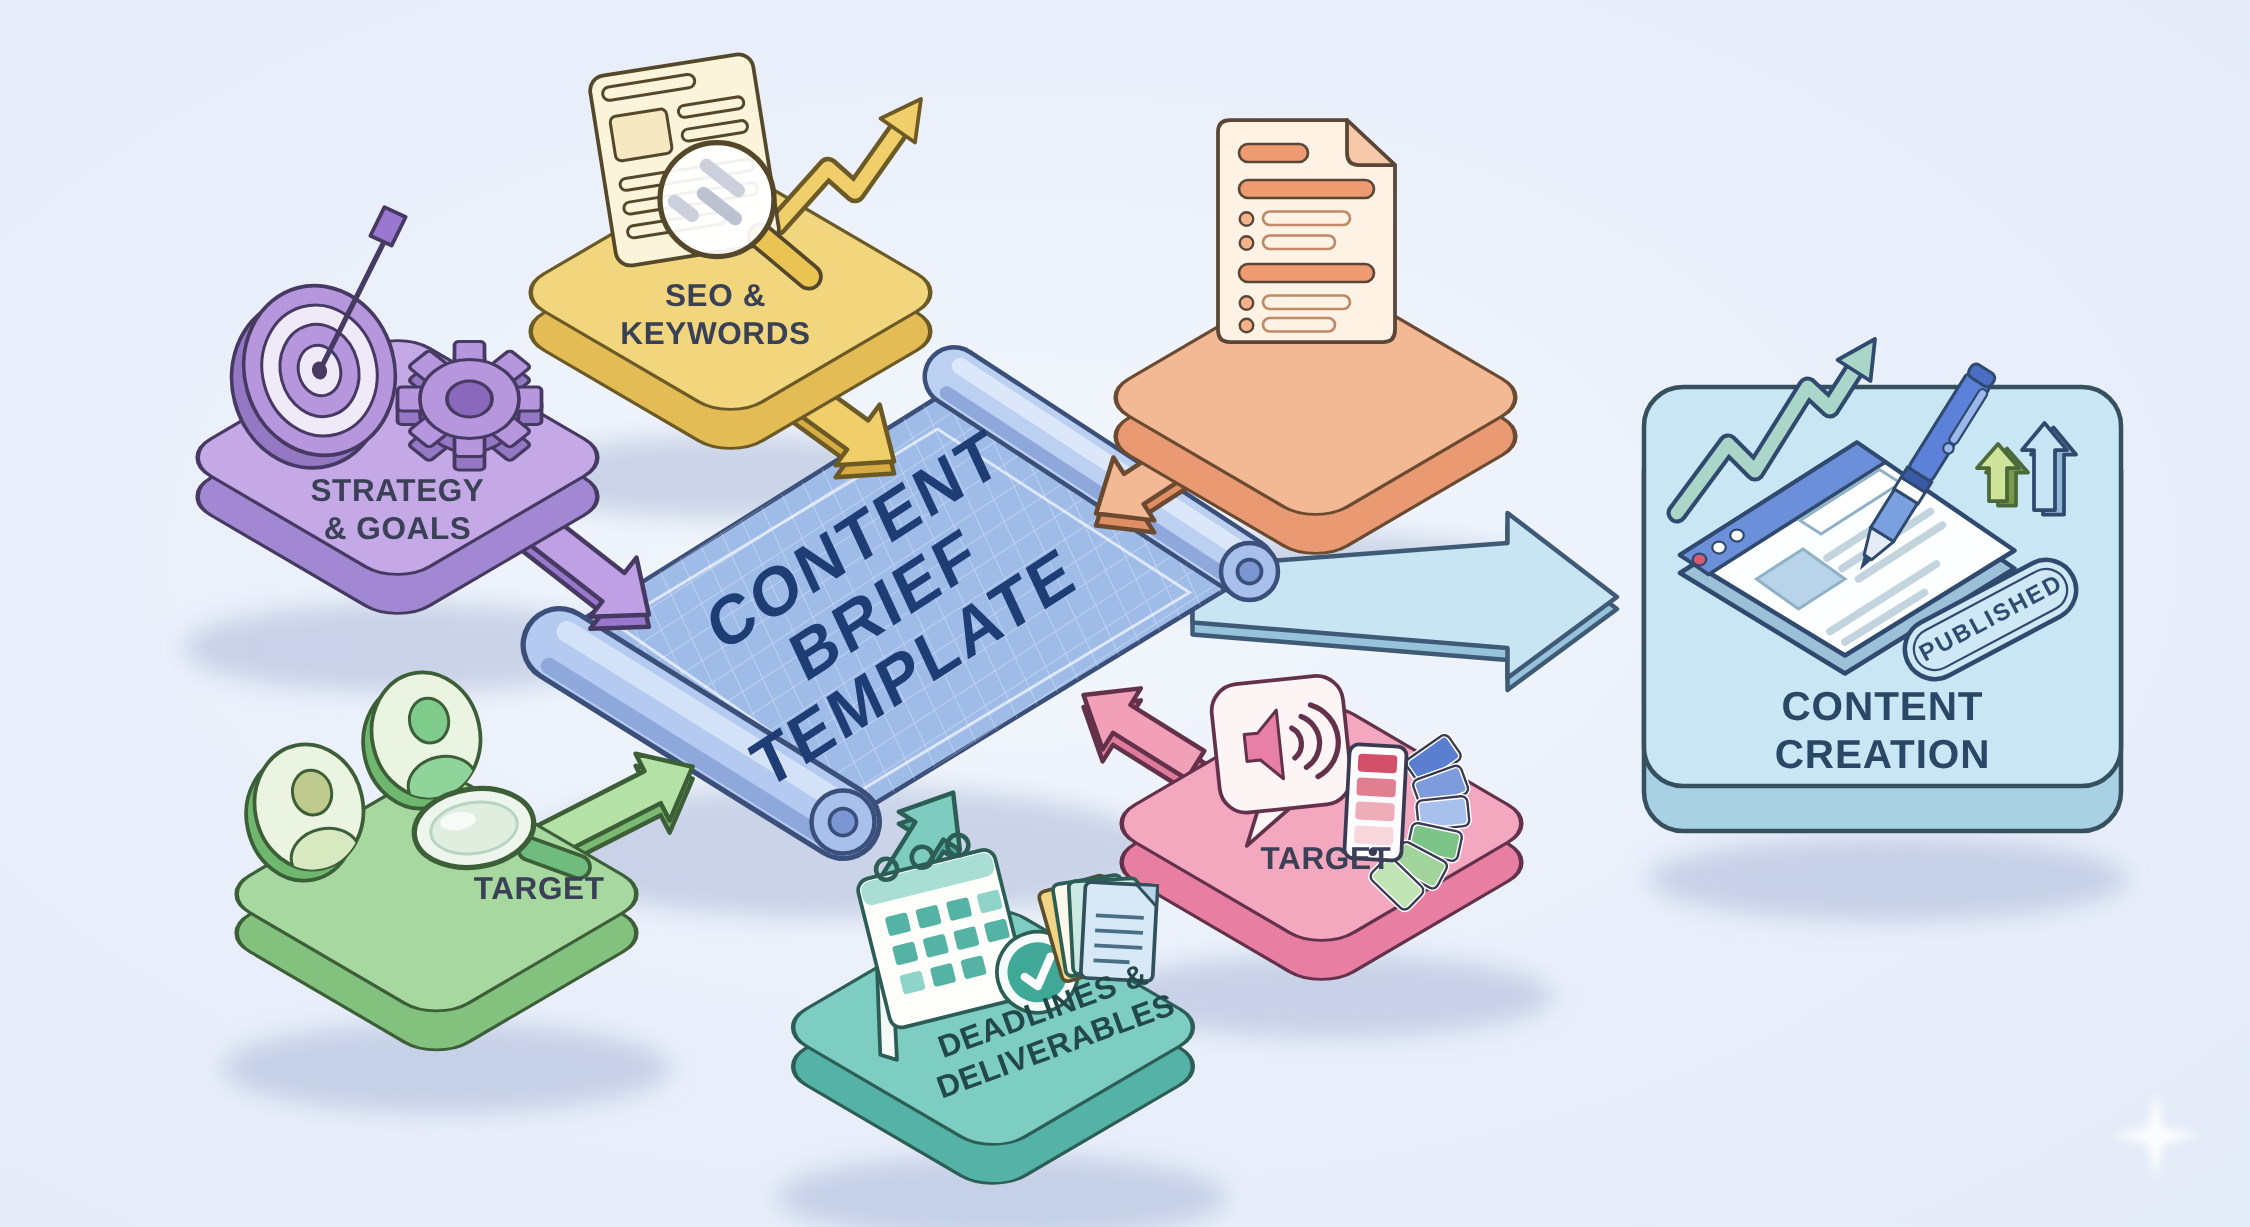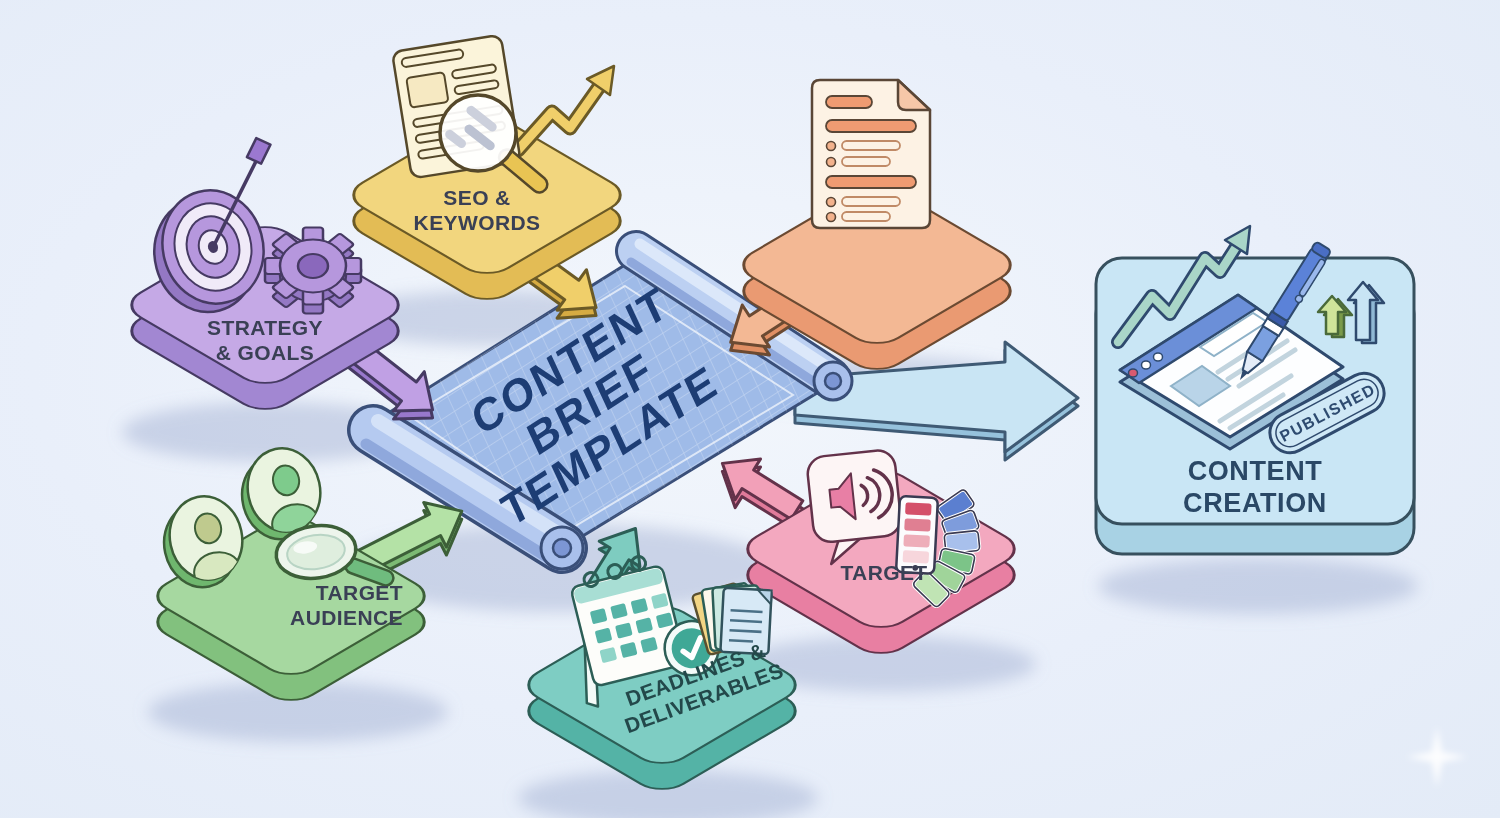--- a/index.html
+++ b/index.html
@@ -430,21 +430,20 @@
 </div>
 
 <div class="lbl" style="left:145px;top:316px;width:240px;">
   <div>STRATEGY</div>
   <div>&amp; GOALS</div>
 </div>
 
 
 <div class="lbl" style="left:163px;top:581px;width:240px;text-align:right;">
   <div>TARGET</div>
-  <div>AUDIENCE</div>
 </div>
 
 <div class="lbl" style="left:580px;top:662px;width:240px;transform:rotate(-20deg);color:#23484a;">
   <div>DEADLINES &amp;</div>
   <div>DELIVERABLES</div>
 </div>
 
 <div class="lbl" style="left:764px;top:561px;width:240px;">
   <div>TARGET</div>
 </div>

